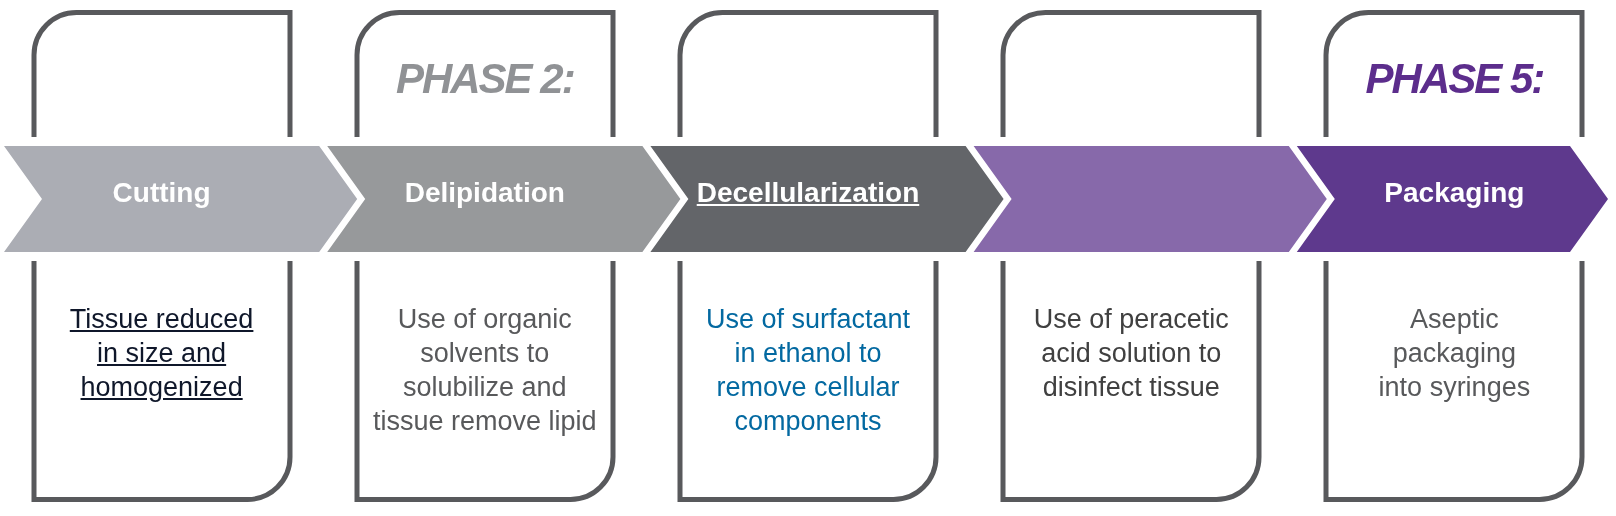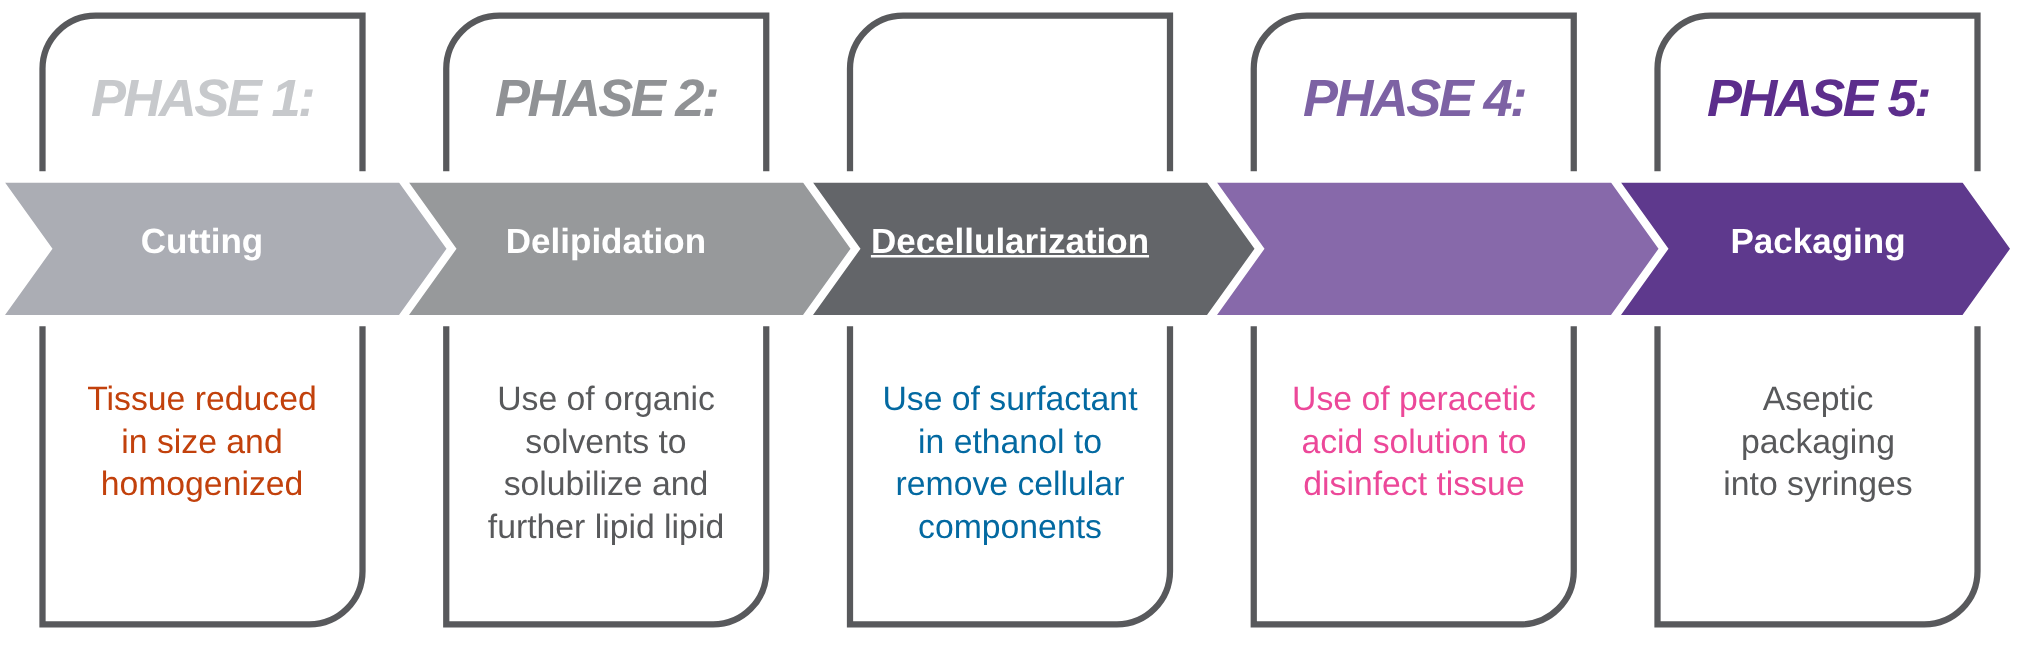--- a/index.html
+++ b/index.html
@@ -98,50 +98,48 @@
   <svg class="band" width="1616" height="106" viewBox="0 0 1616 106">
       <polygon points="4,0 319.2,0 357.2,53 319.2,106 4,106 42,53" fill="#abadb4"></polygon>
       <polygon points="327.2,0 642.4,0 680.4,53 642.4,106 327.2,106 365.2,53" fill="#97999b"></polygon>
       <polygon points="650.4,0 965.5999999999999,0 1003.5999999999999,53 965.5999999999999,106 650.4,106 688.4,53" fill="#636569"></polygon>
       <polygon points="973.5999999999999,0 1288.8,0 1326.8,53 1288.8,106 973.5999999999999,106 1011.5999999999999,53" fill="#8769aa"></polygon>
       <polygon points="1296.8,0 1570,0 1608,53 1570,106 1296.8,106 1334.8,53" fill="#5e398d"></polygon>
     </svg>
 
   <div class="col" style="left: 0%;">
     <div class="phase-box" style="border-color: rgb(88, 89, 92);"></div>
-    <div class="phase-title" style="color: rgb(199, 201, 204);">PHASE 1:</div>
     <div class="step-label" style="color: rgb(255, 255, 255);">Cutting</div>
-    <div class="phase-desc" style="color: #c2410c;">Tissue reduced
+    <div class="phase-desc" style="color: #0f172a; text-decoration: underline;">Tissue reduced
 in size and
 homogenized</div>
   </div>
 
   <div class="col" style="left: 20%;">
     <div class="phase-box" style="border-color: rgb(88, 89, 92);"></div>
     <div class="phase-title" style="color: rgb(144, 146, 149); font-style: italic;">PHASE 2:</div>
     <div class="step-label" style="color: rgb(255, 255, 255);">Delipidation</div>
     <div class="phase-desc" style="color: rgb(88, 89, 91);">Use of organic
 solvents to
 solubilize and
-further lipid lipid</div>
+tissue remove lipid</div>
   </div>
 
   <div class="col" style="left: 40%;">
     <div class="phase-box" style="border-color: rgb(88, 89, 92);"></div>
     <div class="step-label" style="color: rgb(255, 255, 255); text-decoration: underline;">Decellularization</div>
     <div class="phase-desc" style="color: #0369a1;">Use of surfactant
 in ethanol to
 remove cellular
 components</div>
   </div>
 
   <div class="col" style="left: 60%;">
     <div class="phase-box" style="border-color: rgb(88, 89, 92);"></div>
-    <div class="phase-title" style="color: rgb(125, 98, 164);">PHASE 4:</div>
-    <div class="phase-desc" style="color: #ec4899;">Use of peracetic
+    <div class="phase-desc" style="color: #404040;">Use of peracetic
 acid solution to
 disinfect tissue</div>
   </div>
 
   <div class="col" style="left: 80%;">
     <div class="phase-box" style="border-color: rgb(88, 89, 92);"></div>
     <div class="phase-title" style="color: rgb(92, 45, 140);">PHASE 5:</div>
     <div class="step-label" style="color: rgb(255, 255, 255);">Packaging</div>
     <div class="phase-desc" style="color: rgb(88, 89, 91);">Aseptic
 packaging

